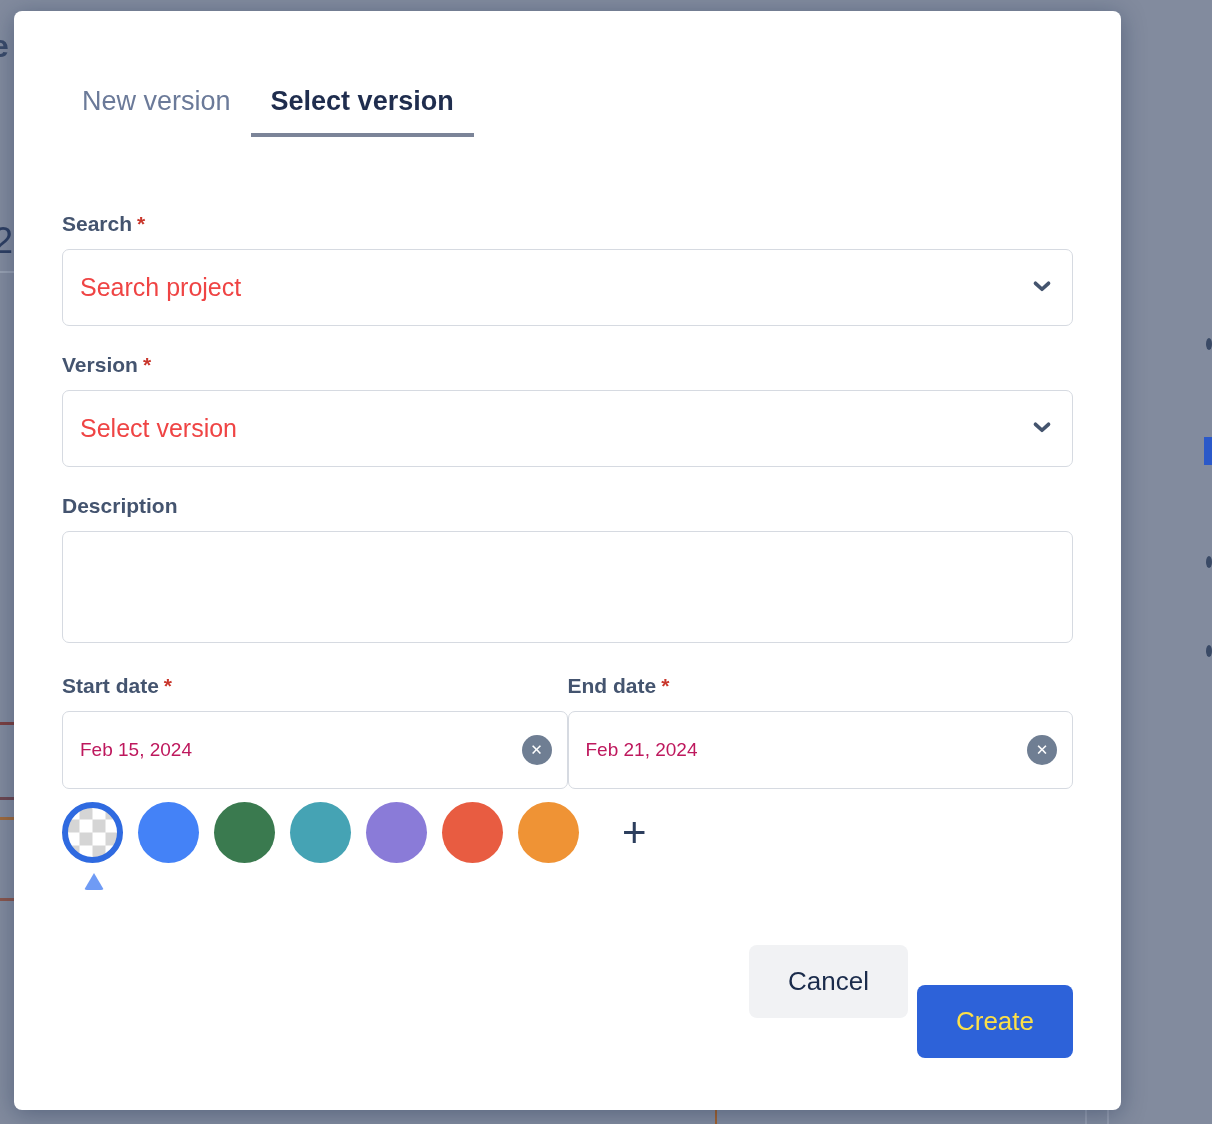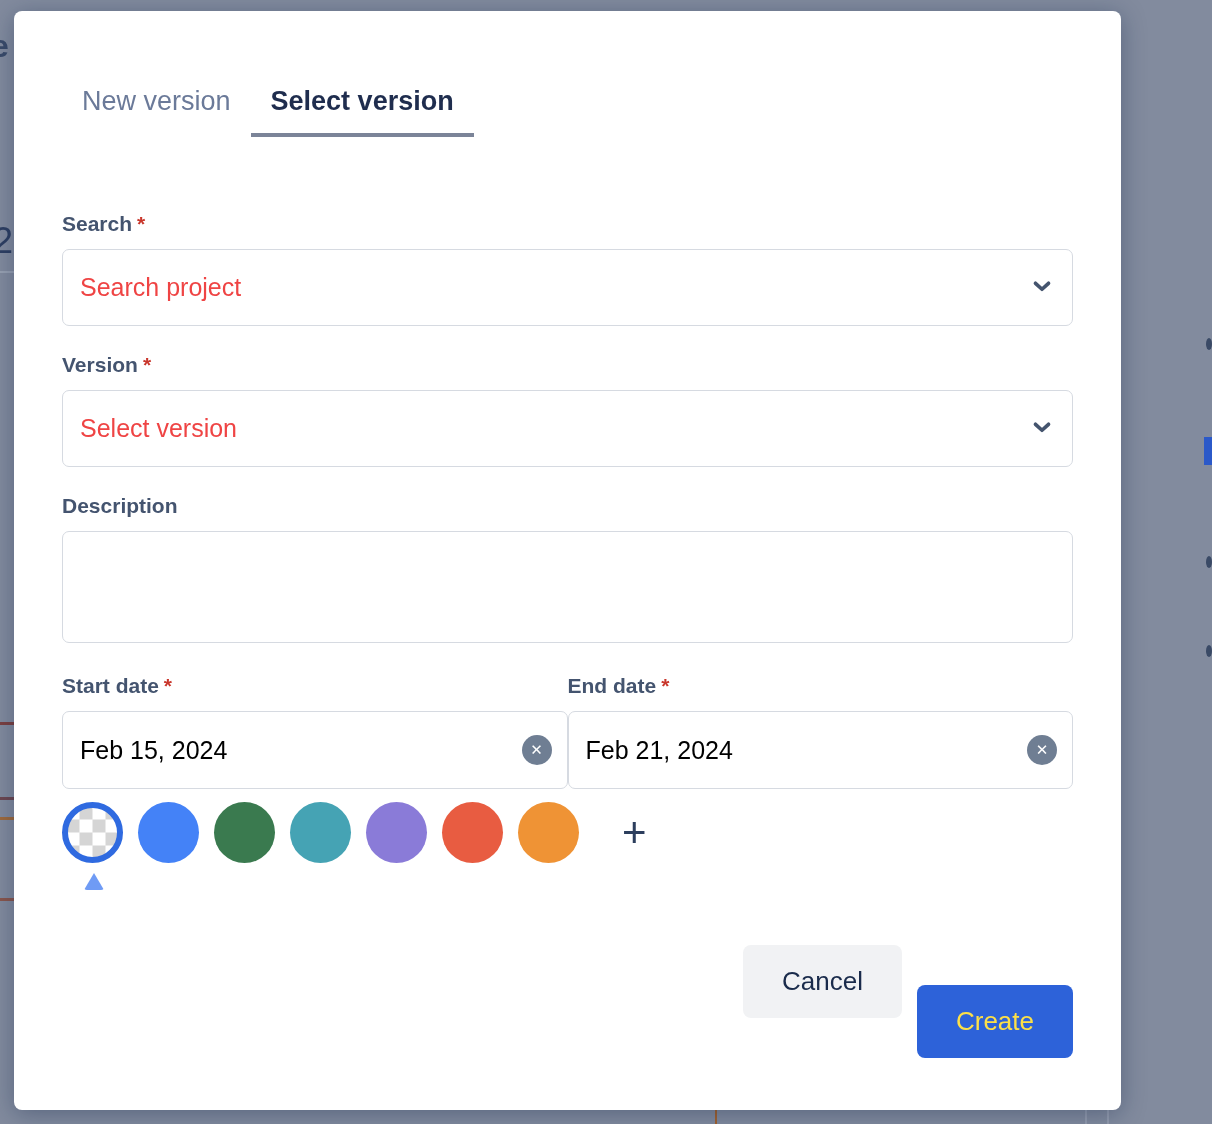--- a/index.html
+++ b/index.html
@@ -61,21 +61,21 @@
     font-family:inherit; font-size:24px; color:#1C2B4A; padding:14px 17px;
     outline:none;
   }
 
   .dates-row { display:flex; margin-top:26px; }
   .date-col { flex:1 1 0; }
   .date-wrap { position:relative; margin-top:12px; }
   .date-input {
     width:100%; height:78px;
     border:1px solid #D6DAE1; border-radius:7px;
-    font-family:inherit; font-size:25px; color:#000000;
+    font-family:inherit; font-size:19px; color:#be185d;
     padding:0 60px 0 17px; outline:none;
   }
   .clear-btn {
     position:absolute; right:16px; top:50%; transform:translateY(-50%);
     width:30px; height:30px; border-radius:50%;
     background:#6F7E93; color:#fff; border:none; cursor:pointer;
     font-size:15px; line-height:30px; text-align:center; padding:0;
     font-family:inherit;
   }
 
@@ -102,21 +102,21 @@
     border-radius:3px;
   }
   .add-swatch {
     background:none; border:none; cursor:pointer;
     font-size:42px; font-weight:300; color:#2C3E5D;
     margin-left:20px; line-height:61px; padding:0 8px;
     font-family:inherit;
   }
 
   
-  .footer { display:flex; justify-content:flex-end; gap:15px; margin-top:55px; }
+  .footer { display:flex; justify-content:flex-end; gap:9px; margin-top:55px; }
   .btn {
     height:73px; border:none; border-radius:8px; cursor:pointer;
     font-family:inherit; font-size:26px; padding:0 39px;
   }
   .btn-cancel { background:#F1F2F4; color:#1A2B4B; font-weight:500; }
   .btn-create { background:#2D62D9; color:#fde047; font-weight:400;margin-top:40px; }
 </style>
 </head>
 <body>
 

